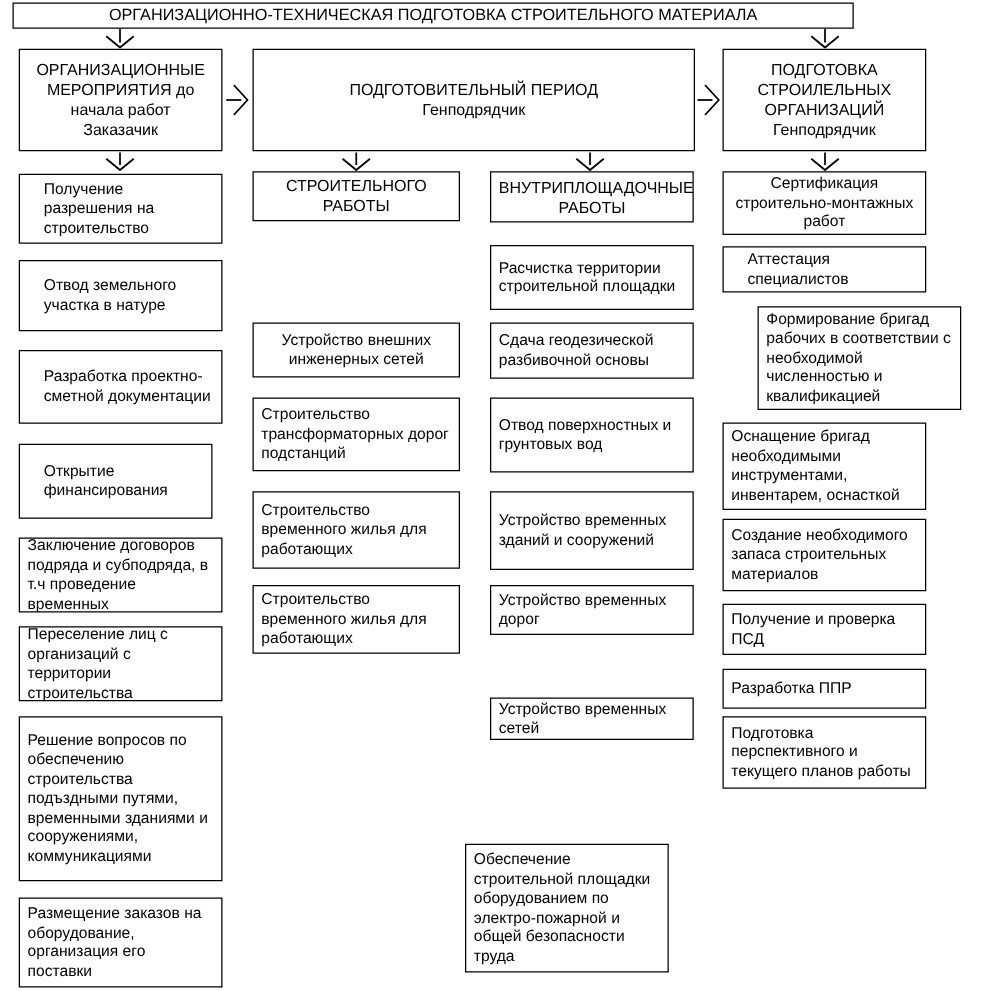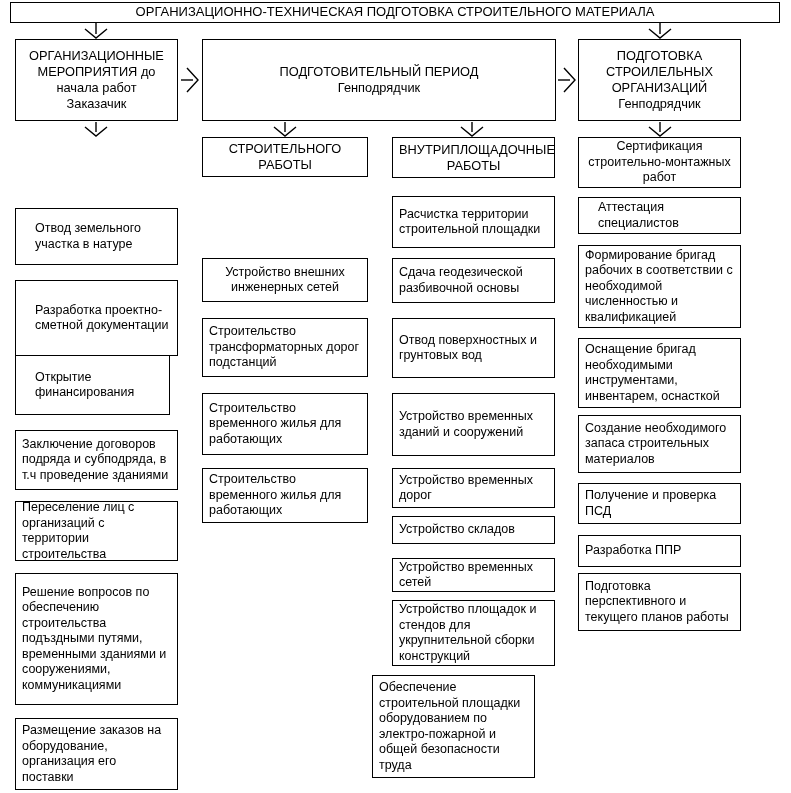--- a/index.html
+++ b/index.html
@@ -69,66 +69,65 @@
     <g>
       <line x1="472" y1="122" x2="472" y2="132"></line>
         <polyline points="461,127 472,136 483,127"></polyline>
     </g>
     <g>
       <line x1="660" y1="122" x2="660" y2="132"></line>
         <polyline points="649,127 660,136 671,127"></polyline>
     </g>
   </svg>
 
-  <div class="box center-text title-box" style="left:10px;top:2px;width:770px;height:21px">ОРГАНИЗАЦИОННО-ТЕХНИЧЕСКАЯ ПОДГОТОВКА СТРОИТЕЛЬНОГО МАТЕРИАЛА</div>
+  <div class="box center-text title-box" style="left:10px;top:2px;width:673px;height:21px">ОРГАНИЗАЦИОННО-ТЕХНИЧЕСКАЯ ПОДГОТОВКА СТРОИТЕЛЬНОГО МАТЕРИАЛА</div>
 
   <div class="box center-text hdr" style="left:15px;top:39px;width:163px;height:82px">
     <div>ОРГАНИЗАЦИОННЫЕ</div>
     <div>МЕРОПРИЯТИЯ до</div>
     <div>начала работ</div>
     <div>Заказачик</div>
   </div>
   <div class="box center-text hdr" style="left:202px;top:39px;width:354px;height:82px">
     <div>ПОДГОТОВИТЕЛЬНЫЙ ПЕРИОД</div>
     <div>Генподрядчик</div>
   </div>
   <div class="box center-text hdr" style="left:578px;top:39px;width:163px;height:82px">
     <div>ПОДГОТОВКА</div>
     <div>СТРОИЛЕЛЬНЫХ</div>
     <div>ОРГАНИЗАЦИЙ</div>
     <div>Генподрядчик</div>
   </div>
 
+  <div class="box pad-lg" style="left:15px;top:139px;width:163px;height:56px">Получение разрешения на строительство</div>
   <div class="box pad-lg" style="left:15px;top:208px;width:163px;height:57px">Отвод земельного участка в натуре</div>
-  <div class="box pad-lg" style="left:15px;top:280px;width:163px;height:76px">Разработка проектно-сметной документации</div>
+  <div class="box pad-lg" style="left:15px;top:280px;width:163px;height:59px">Разработка проектно-сметной документации</div>
   <div class="box pad-lg" style="left:15px;top:355px;width:155px;height:60px">Открытие финансирования</div>
-  <div class="box" style="left:15px;top:430px;width:163px;height:60px">Заключение договоров подряда и субподряда, в т.ч проведение зданиями</div>
+  <div class="box" style="left:15px;top:430px;width:163px;height:60px">Заключение договоров подряда и субподряда, в т.ч проведение временных</div>
   <div class="box" style="left:15px;top:501px;width:163px;height:60px">Переселение лиц с организаций с территории строительства</div>
   <div class="box" style="left:15px;top:573px;width:163px;height:132px">Решение вопросов по обеспечению строительства подъздными путями, временными зданиями и сооружениями, коммуникациями</div>
   <div class="box" style="left:15px;top:718px;width:163px;height:72px">Размещение заказов на оборудование, организация его поставки</div>
 
   <div class="box center-text hdr" style="left:202px;top:137px;width:166px;height:40px">СТРОИТЕЛЬНОГО РАБОТЫ</div>
   <div class="box center-text" style="left:202px;top:258px;width:166px;height:44px">Устройство внешних инженерных сетей</div>
   <div class="box" style="left:202px;top:318px;width:166px;height:59px">Строительство трансформаторных дорог подстанций</div>
   <div class="box" style="left:202px;top:393px;width:166px;height:62px">Строительство временного жилья для работающих</div>
   <div class="box" style="left:202px;top:468px;width:166px;height:55px">Строительство временного жилья для работающих</div>
 
   <div class="box center-text hdr" style="left:392px;top:137px;width:163px;height:41px">ВНУТРИПЛОЩАДОЧНЫЕ РАБОТЫ</div>
   <div class="box" style="left:392px;top:196px;width:163px;height:52px">Расчистка территории строительной площадки</div>
   <div class="box" style="left:392px;top:258px;width:163px;height:45px">Сдача геодезической разбивочной основы</div>
   <div class="box" style="left:392px;top:318px;width:163px;height:60px">Отвод поверхностных и грунтовых вод</div>
   <div class="box" style="left:392px;top:393px;width:163px;height:63px">Устройство временных зданий и сооружений</div>
   <div class="box" style="left:392px;top:468px;width:163px;height:40px">Устройство временных дорог</div>
-  <div class="box" style="left:392px;top:516px;width:163px;height:28px">Устройство складов</div>
   <div class="box" style="left:392px;top:558px;width:163px;height:34px">Устройство временных сетей</div>
-  <div class="box" style="left:392px;top:600px;width:163px;height:66px">Устройство площадок и стендов для укрупнительной сборки конструкций</div>
   <div class="box" style="left:372px;top:675px;width:163px;height:103px">Обеспечение строительной площадки оборудованием по электро-пожарной и общей безопасности труда</div>
 
   <div class="box center-text" style="left:578px;top:137px;width:163px;height:51px">Сертификация строительно-монтажных работ</div>
   <div class="box pad-lg" style="left:578px;top:197px;width:163px;height:37px">Аттестация специалистов</div>
-  <div class="box" style="left:578px;top:245px;width:163px;height:83px">Формирование бригад рабочих в соответствии с необходимой численностью и квалификацией</div>
+  <div class="box" style="left:606px;top:245px;width:163px;height:83px">Формирование бригад рабочих в соответствии с необходимой численностью и квалификацией</div>
   <div class="box" style="left:578px;top:338px;width:163px;height:70px">Оснащение бригад необходимыми инструментами, инвентарем, оснасткой</div>
   <div class="box" style="left:578px;top:415px;width:163px;height:58px">Создание необходимого запаса строительных материалов</div>
   <div class="box" style="left:578px;top:483px;width:163px;height:41px">Получение и проверка ПСД</div>
   <div class="box" style="left:578px;top:535px;width:163px;height:32px">Разработка ППР</div>
   <div class="box" style="left:578px;top:573px;width:163px;height:58px">Подготовка перспективного и текущего планов работы</div>
 
 </div>
 
 </body></html>

